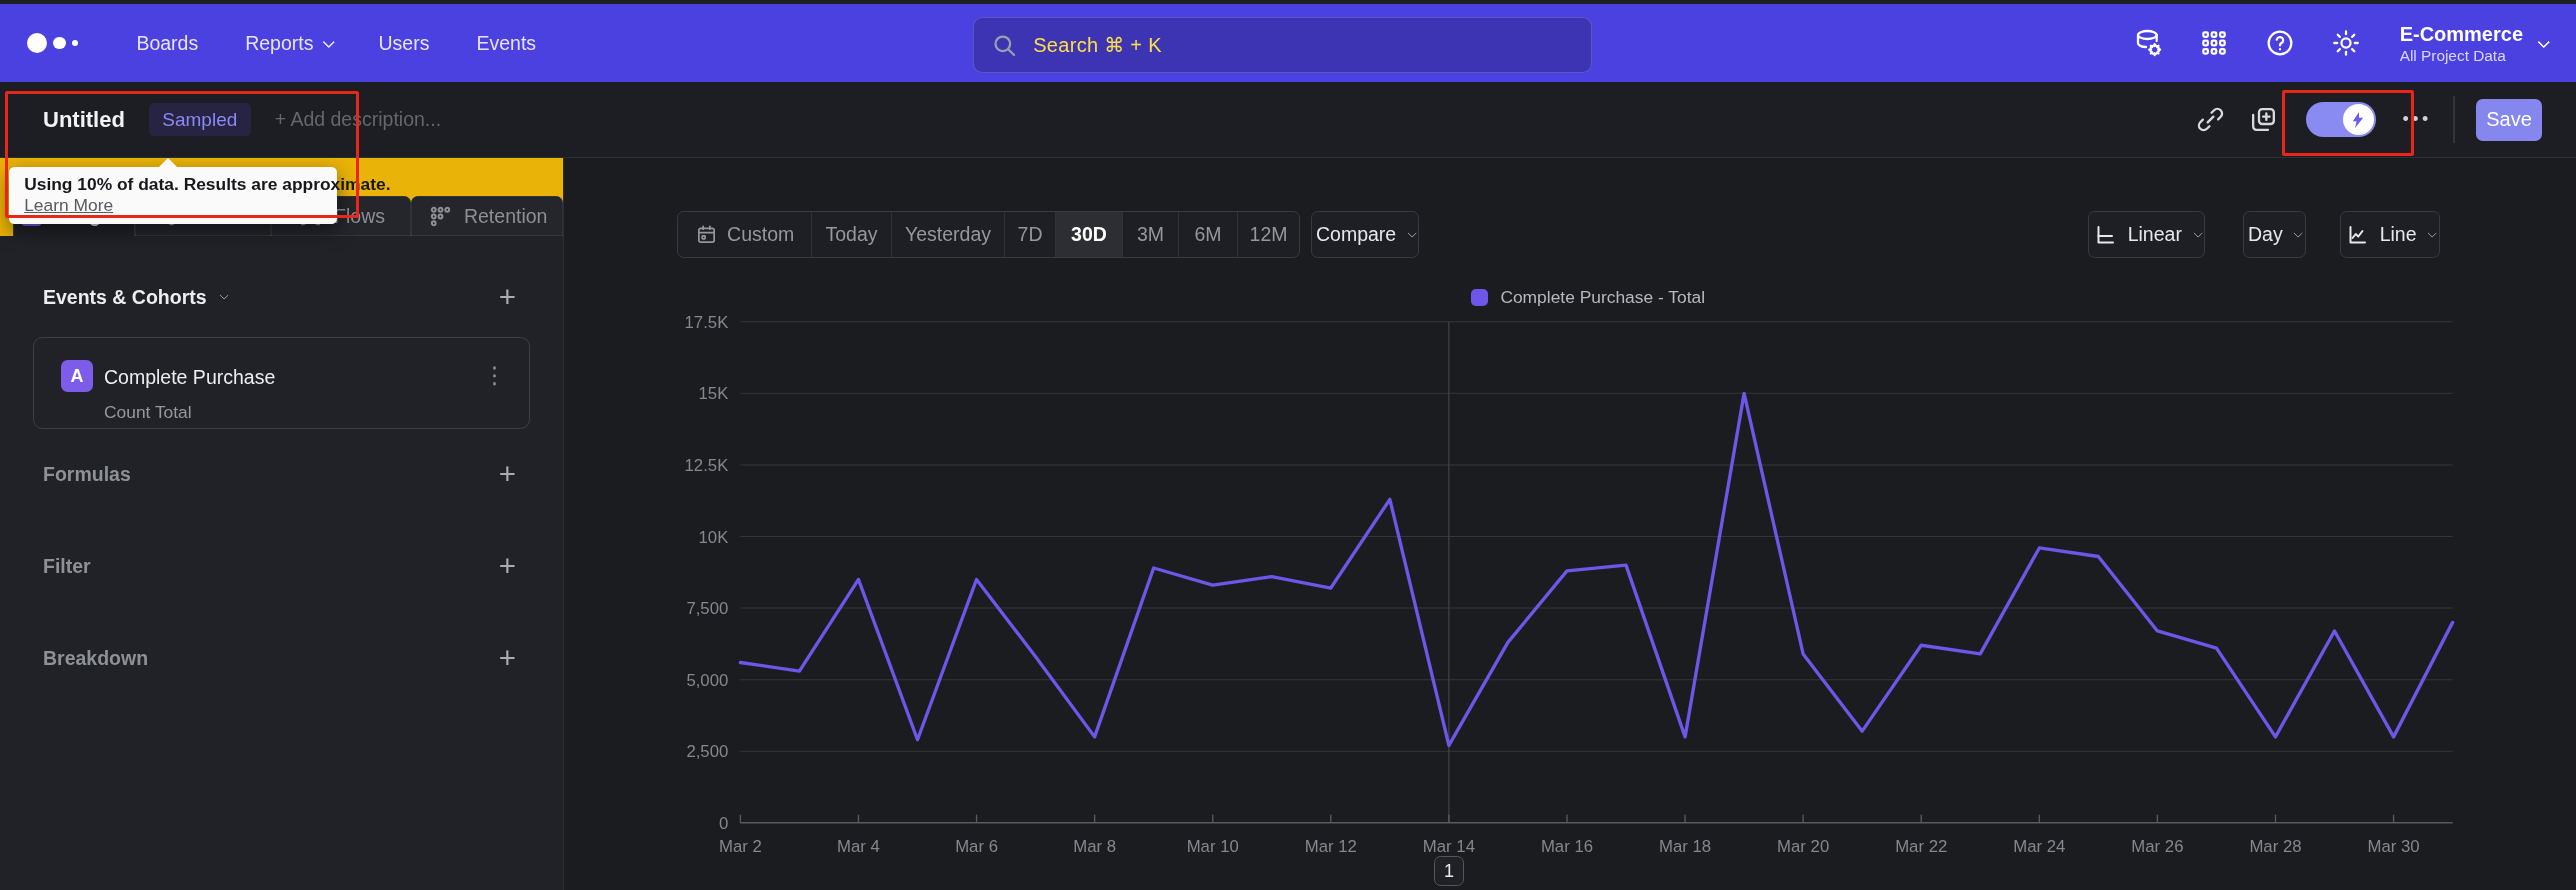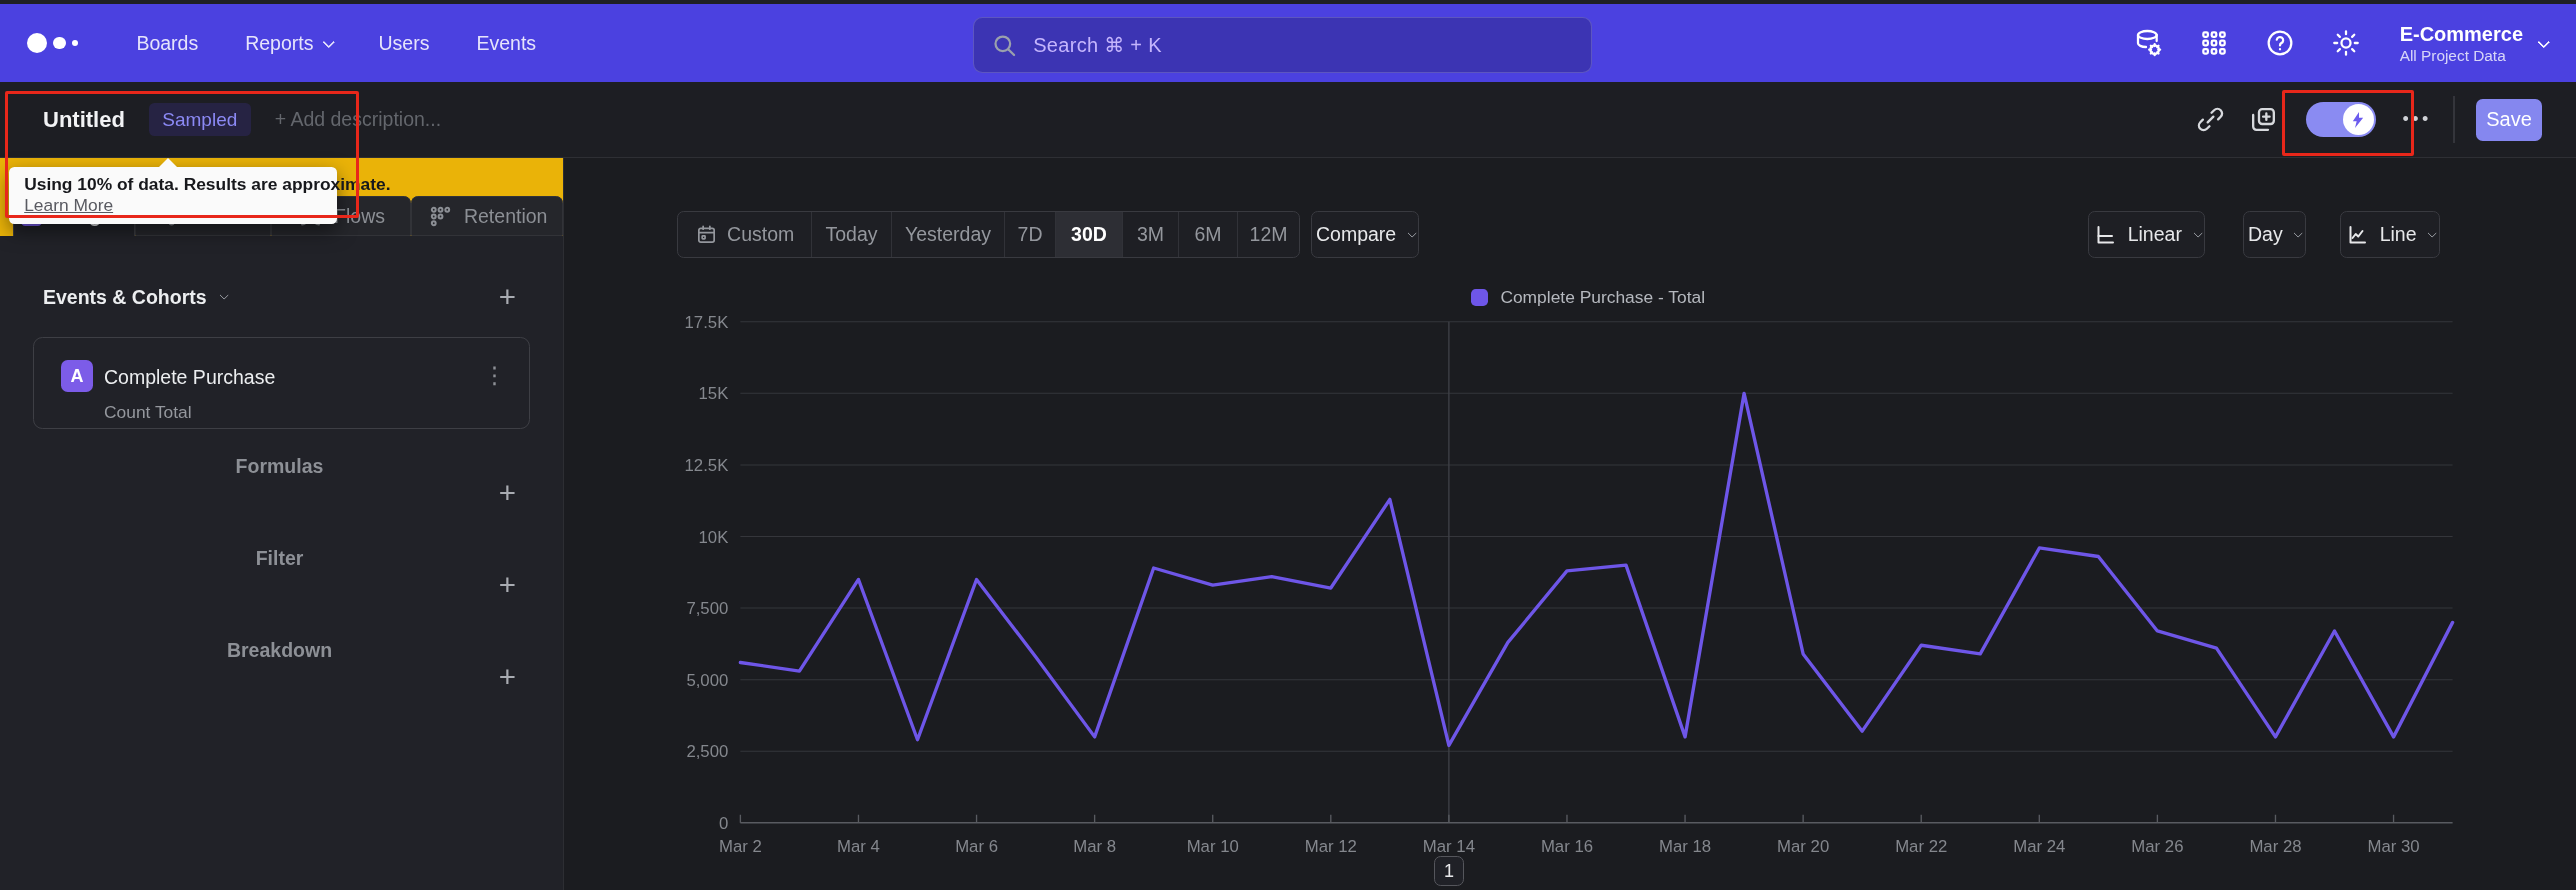--- a/index.html
+++ b/index.html
@@ -11,21 +11,21 @@
   .logo { display:flex; align-items:center; gap:6px; margin-left:27px; }
   .logo i { background:#fff; border-radius:50%; display:block; }
   .logo .d1{width:20px;height:20px} .logo .d2{width:12.7px;height:12.7px} .logo .d3{width:6.7px;height:6.7px}
   .navitems { display:flex; gap:47px; margin-left:58px;justify-content:center; }
   .navitem { color:#e6e4fb; font-size:19.5px; font-weight:500; display:flex; align-items:center; gap:9.4px; cursor:pointer; }
   .chev { width:8.7px; height:8.7px; border-right:2px solid currentColor; border-bottom:2px solid currentColor;
           transform:rotate(45deg) translateY(-2px); display:inline-block; border-radius:1.3px; }
   .search { position:absolute; left:973px; top:13.4px; width:619px; height:56px; border-radius:9.4px;
     background:rgba(0,0,0,.20); border:1px solid rgba(255,255,255,.17); display:flex; align-items:center; padding:0 17.4px; }
   .search svg { width:27px; height:27px; stroke:#9aa0ad; }
-  .search span { color:#c4b5fd; font-size:20px; margin-left:14.8px; letter-spacing:0.3px; }
+  .search span { color:#fde047; font-size:20px; margin-left:14.8px; letter-spacing:0.3px; }
   .nav-right { position:absolute; right:29.5px; display:flex; align-items:center; gap:34px; }
   .nav-icon { width:32px; height:32px; cursor:pointer; }
   .nav-icon svg { width:32px; height:32px; stroke:#fff; fill:none; stroke-width:1.7; stroke-linecap:round; stroke-linejoin:round; }
   .project { display:flex; align-items:center; gap:14.8px; cursor:pointer; margin-left:4px; }
   .project .pname { color:#fff; font-size:20px; font-weight:700; line-height:24px; }
   .project .pscope { color:rgba(255,255,255,.78); font-size:15.4px; line-height:19px; }
   .project .chev { border-width:2px; color:#fff; }
   
   .rheader { height:76px; background:#1d1e23; border-bottom:1.3px solid #2e2f34; display:flex; align-items:center; position:relative; }
   .rtitle { color:#f2f3f5; font-size:22px; font-weight:600; margin-left:43px; }
@@ -67,21 +67,21 @@
   .sec-head { position:absolute; left:43px; right:47px; top:42px; height:38px; display:flex; align-items:center; }
   .sec-head .shl { color:#eceef0; font-size:19.5px; font-weight:600; display:flex; align-items:center; gap:12px; cursor:pointer; }
   .sec-head .chev, .secrow .chev { color:#9b9ea4; border-width:1.7px; width:7.4px; height:7.4px; }
   .plus { margin-left:auto; color:#a9acb2; font-size:29.5px; font-weight:300; line-height:29.5px; cursor:pointer; }
   .ecard { position:absolute; left:33px; top:101px; width:497px; height:92px; border:1.3px solid #3e3f45; border-radius:9.4px; cursor:pointer; }
   .abadge { position:absolute; left:27px; top:22px; width:32px; height:32px; border-radius:6.7px; background:#7c5ce8;
     color:#fff; font-size:18px; font-weight:600; display:flex; align-items:center; justify-content:center; }
   .ecard .ename { position:absolute; left:70px; top:28px; color:#eceef0; font-size:19.5px; }
   .ecard .emetric { position:absolute; left:70px; top:64px; color:#95989e; font-size:17.4px; }
   .kebab { position:absolute; right:23px; top:24px; color:#8d9096; font-size:23px; letter-spacing:0; cursor:pointer; line-height:27px; }
-  .secrow { position:absolute; left:43px; right:47px; height:38px; display:flex; align-items:center;flex-direction:column; }
+  .secrow { position:absolute; left:43px; right:47px; height:38px; display:flex; align-items:center; }
   .secrow .srl { color:#8d9096; font-size:19.5px; font-weight:600; }
   #row-formulas{top:219px} #row-filter{top:311px} #row-breakdown{top:403px}
   
   .main { flex:1; position:relative; background:#1b1c20; }
   .seg { position:absolute; left:113px; top:53px; height:47px; display:flex; border:1px solid #393a40;
     border-radius:6.7px; background:#1e1f24; overflow:hidden; }
   .segi { display:flex; align-items:center; justify-content:center; color:#94979d; font-size:19.5px;
     border-left:0.7px solid #313238; cursor:pointer; gap:9.4px; }
   .segi:first-child { border-left:none; }
   .segi svg { width:23px; height:23px; stroke:#94979d; fill:none; stroke-width:1.8; stroke-linecap:round; }

